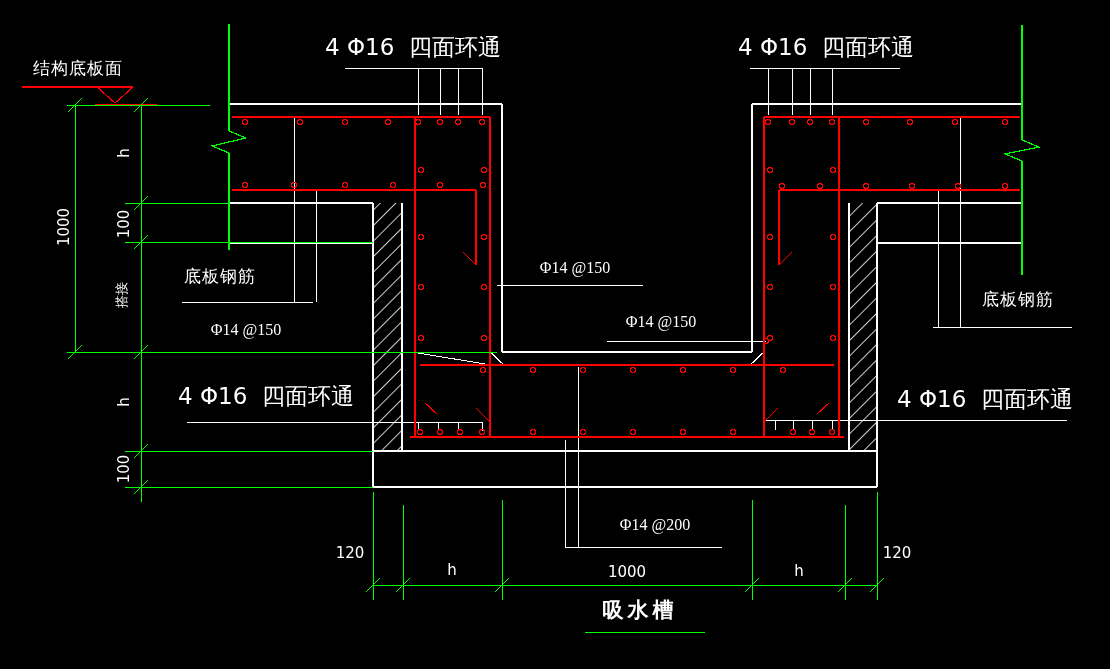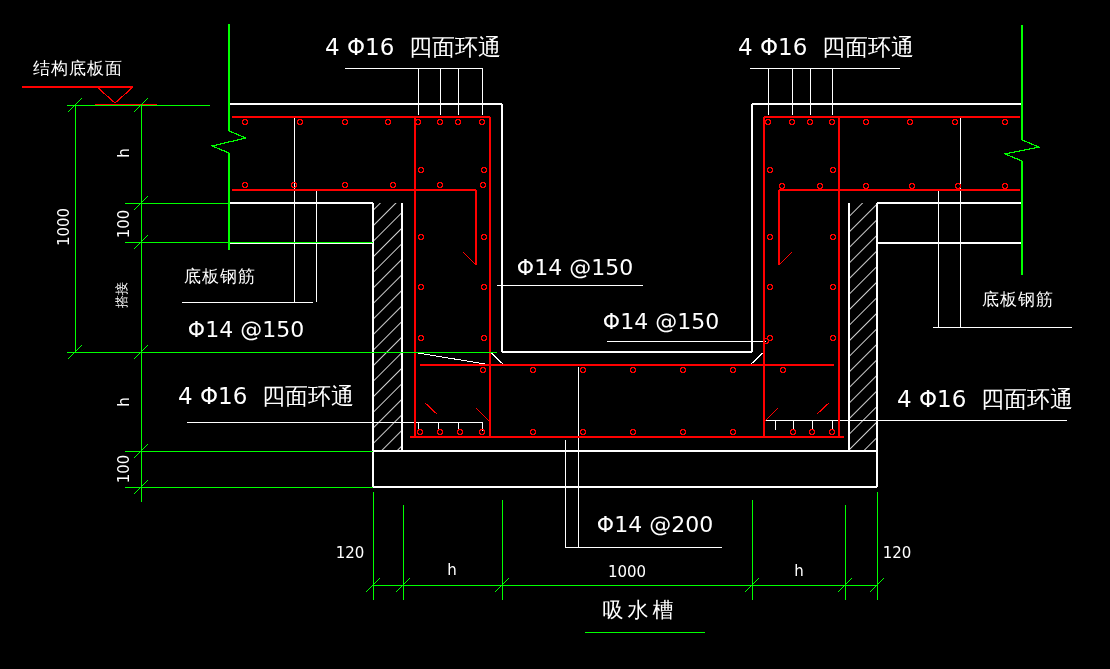--- a/index.html
+++ b/index.html
@@ -3,25 +3,25 @@
 <meta charset="utf-8">
 <style>
   html,body{margin:0;padding:0;background:#000;}
   #stage{position:relative;width:1110px;height:669px;background:#000;overflow:hidden;
          font-family:"DejaVu Sans","Liberation Sans",sans-serif;}
   #stage svg{position:absolute;left:0;top:0;}
   .lbl{position:absolute;color:#fff;white-space:pre;transform:translate(-50%,-50%);
        font-family:"DejaVu Sans","Liberation Sans",sans-serif;line-height:1;}
   .rot{transform:translate(-50%,-50%) rotate(-90deg);}
   .f19{font-size:23px;}
-  .f22{font-size:22px;}
+  .f22{font-size:16px;font-family:Liberation Serif, serif;}
   .f17{font-size:17px;letter-spacing:1px;}
   .f15{font-size:15px;}
   .f13{font-size:13px;}
-  .title{font-size:21px;letter-spacing:4px;}
+  .title{font-size:21px;letter-spacing:4px;font-weight:bold;}
 </style>
 </head>
 <body>
 
 <div id="stage">
 
   <svg width="1110" height="669" viewBox="0 0 1110 669" shape-rendering="crispEdges">
     <defs>
       <pattern id="hatch" width="11" height="11" patternUnits="userSpaceOnUse" patternTransform="rotate(45)">
         <line x1="5.5" y1="-1" x2="5.5" y2="12" stroke="#cfcfcf" stroke-width="1"></line>

